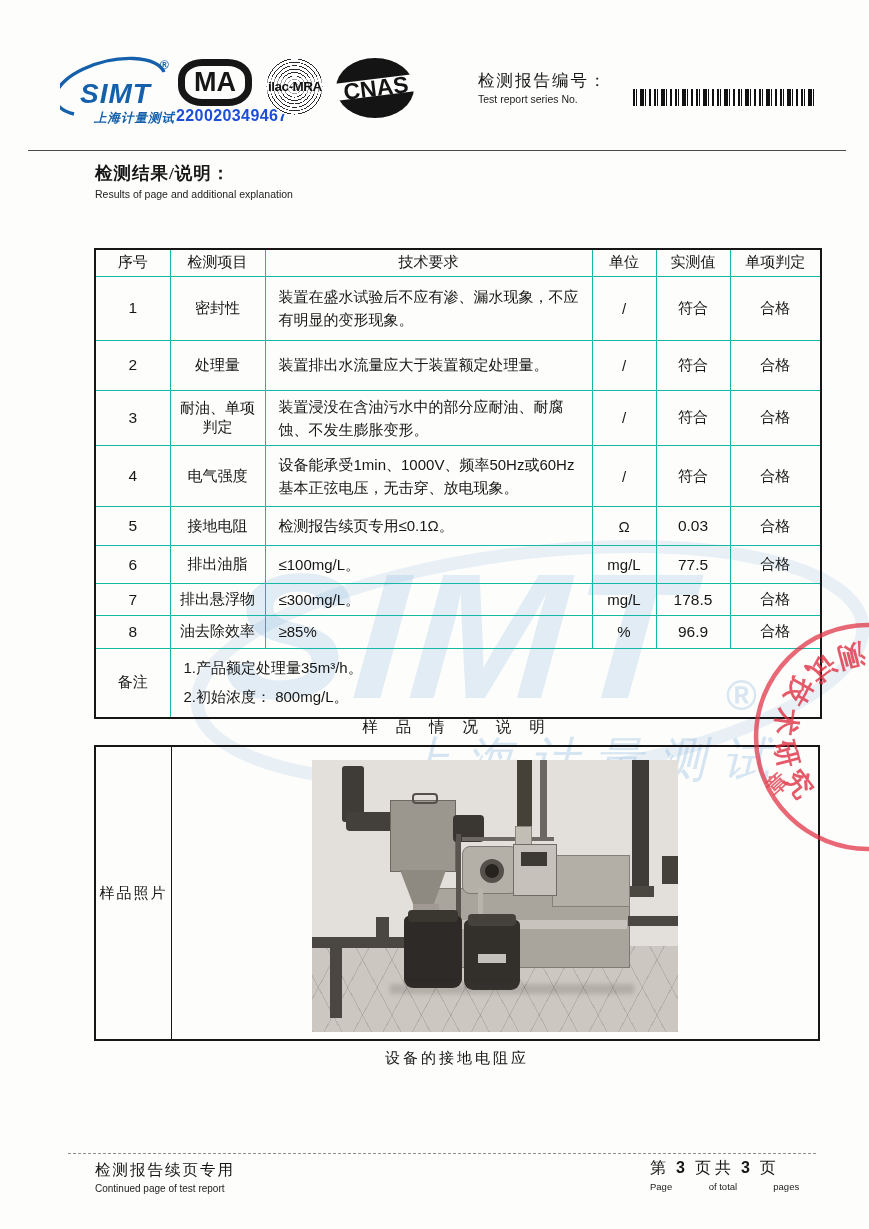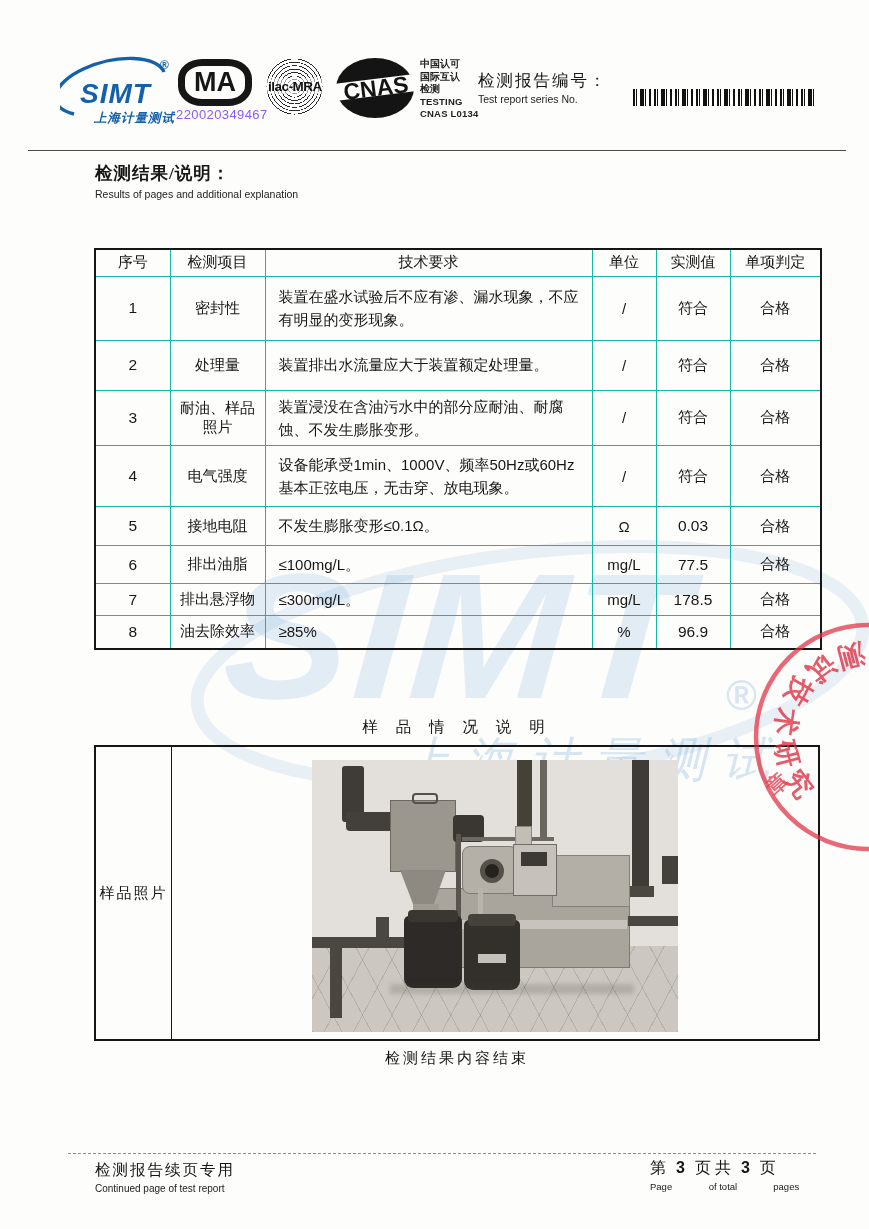--- a/index.html
+++ b/index.html
@@ -19,21 +19,21 @@
   
   .simt-wrap{left:60px;top:50px;width:120px;height:80px;}
   .simt-text{position:absolute;left:20px;top:28px;font-size:28px;font-weight:bold;font-style:italic;
              letter-spacing:1px;color:#1560ab;}
   .simt-reg{position:absolute;left:100px;top:8px;font-size:12px;font-weight:bold;color:#1560ab;}
   .simt-sub{position:absolute;left:34px;top:60px;font-size:12.5px;font-weight:bold;font-style:italic;
             color:#1560ab;font-family:"Liberation Serif",serif;white-space:nowrap;letter-spacing:1px;}
   .cma{left:178px;top:59px;width:74px;height:47px;border:7px solid #161616;border-radius:24px/20px;
        box-sizing:border-box;display:flex;align-items:center;justify-content:center;}
   .cma span{font-size:27px;font-weight:bold;letter-spacing:0px;color:#161616;}
-  .cma-no{left:176px;top:107px;width:84px;font-size:13px;font-weight:normal;letter-spacing:0.4px;color:#8b5cf6;}
+  .cma-no{left:176px;top:107px;width:84px;font-size:16px;font-weight:bold;letter-spacing:0.4px;color:#1d4ed8;}
   .ilac{left:265px;top:57px;width:59px;height:59px;border-radius:50%;
         background:repeating-radial-gradient(circle at 50% 50%,#2a2a2a 0 0.8px,#fff 0.8px 3.4px);}
   .ilac-band{position:absolute;left:-3px;top:21px;width:66px;height:16px;background:rgba(255,255,255,0.55);
              display:flex;align-items:flex-end;justify-content:center;}
   .ilac-band span{font-size:13.5px;font-weight:bold;color:#111;letter-spacing:-0.5px;}
   .cnas{left:336px;top:58px;width:78px;height:60px;background:#141414;border-radius:50%;}
   .cnas-band{position:absolute;left:-8px;top:21px;width:94px;height:17px;background:#fdfdfc;
              transform:rotate(-7deg);}
   .cnas-text{position:absolute;left:-6px;top:17px;width:92px;text-align:center;font-size:23px;
              font-weight:bold;color:#141414;letter-spacing:0px;transform:rotate(-7deg);}
@@ -119,36 +119,29 @@
     <div class="abs ilac">
       <div class="ilac-band">
         <span>ilac-MRA</span>
       </div>
     </div>
 
     <div class="abs cnas">
       <div class="cnas-band"></div>
       <div class="cnas-text">CNAS</div>
     </div>
-    <div class="abs cnas-col">
-      <div>中国认可</div>
-      <div>国际互认</div>
-      <div>检测</div>
-      <div class="en">TESTING</div>
-      <div class="en">CNAS L0134</div>
-    </div>
 
     <div class="abs rep-label">检测报告编号：</div>
     <div class="abs rep-label-en">Test report series No.</div>
     <div class="abs barcode"></div>
 
     <div class="abs hr-top"></div>
 
     <div class="abs sec-title">检测结果/说明：</div>
-    <div class="abs sec-title-en">Results of pages and additional explanation</div>
+    <div class="abs sec-title-en">Results of page and additional explanation</div>
 
     <table class="rtable">
       <colgroup>
           <col style="width:75px">
           <col style="width:95px">
           <col style="width:327px">
           <col style="width:64px">
           <col style="width:74px">
           <col style="width:91px">
         </colgroup>
@@ -172,38 +165,38 @@
       <tr style="height:50px">
         <td class="c num">2</td>
         <td class="c">处理量</td>
         <td class="l">装置排出水流量应大于装置额定处理量。</td>
         <td class="c">/</td>
         <td class="c">符合</td>
         <td class="c">合格</td>
       </tr>
       <tr style="height:55px">
         <td class="c num">3</td>
-        <td class="c">耐油、样品照片</td>
+        <td class="c">耐油、单项判定</td>
         <td class="l">装置浸没在含油污水中的部分应耐油、耐腐蚀、不发生膨胀变形。</td>
         <td class="c">/</td>
         <td class="c">符合</td>
         <td class="c">合格</td>
       </tr>
       <tr style="height:61px">
         <td class="c num">4</td>
         <td class="c">电气强度</td>
         <td class="l">设备能承受1min、1000V、频率50Hz或60Hz基本正弦电压，无击穿、放电现象。</td>
         <td class="c">/</td>
         <td class="c">符合</td>
         <td class="c">合格</td>
       </tr>
       <tr style="height:39px">
         <td class="c num">5</td>
         <td class="c">接地电阻</td>
-        <td class="l">不发生膨胀变形≤0.1Ω。</td>
+        <td class="l">检测报告续页专用≤0.1Ω。</td>
         <td class="c">Ω</td>
         <td class="c num">0.03</td>
         <td class="c">合格</td>
       </tr>
       <tr style="height:38px">
         <td class="c num">6</td>
         <td class="c">排出油脂</td>
         <td class="l">≤100mg/L。</td>
         <td class="c">mg/L</td>
         <td class="c num">77.5</td>
@@ -217,20 +210,27 @@
         <td class="c num">178.5</td>
         <td class="c">合格</td>
       </tr>
       <tr style="height:31px">
         <td class="c num">8</td>
         <td class="c">油去除效率</td>
         <td class="l">≥85%</td>
         <td class="c">%</td>
         <td class="c num">96.9</td>
         <td class="c">合格</td>
+      </tr>
+      <tr style="height:70px">
+        <td class="c">备注</td>
+        <td class="l" colspan="5">
+          <div class="rem-line">1.产品额定处理量35m³/h。</div>
+          <div class="rem-line">2.初始浓度： 800mg/L。</div>
+        </td>
       </tr>
     </tbody>
       </table>
 
     <div class="abs sample-head">样 品 情 况 说 明</div>
 
     <div class="abs ptable">
       <div class="plabel">
         <span>样品照片</span>
       </div>
@@ -270,21 +270,21 @@
           <div style="left:166px;top:194px;width:28px;height:9px;background:rgba(222,219,213,0.85);"></div>
           <div style="left:0;top:177px;width:92px;height:11px;background:#4a4641;"></div>
           <div style="left:64px;top:157px;width:13px;height:24px;background:#4a4641;"></div>
           <div style="left:18px;top:188px;width:12px;height:70px;background:#4a4641;"></div>
           <div style="left:316px;top:156px;width:50px;height:10px;background:#4a4641;"></div>
           <div style="left:78px;top:224px;width:244px;height:10px;background:rgba(60,55,50,0.18);filter:blur(2px);"></div>
         </div>
       </div>
     </div>
 
-    <div class="abs end-note">检测结果内容结束</div>
+    <div class="abs end-note">设备的接地电阻应</div>
 
     <div class="abs f-dash"></div>
     <div class="abs f-left-cn">检测报告续页专用</div>
     <div class="abs f-left-en">Continued page of test report</div>
     <div class="abs f-page">
       <span>第</span><b>3</b><span>页 共</span><b>3</b><span>页</span>
     </div>
     <div class="abs f-page-en">
       <span class="f-en-1">Page</span>
       <span class="f-en-2">of total</span>

